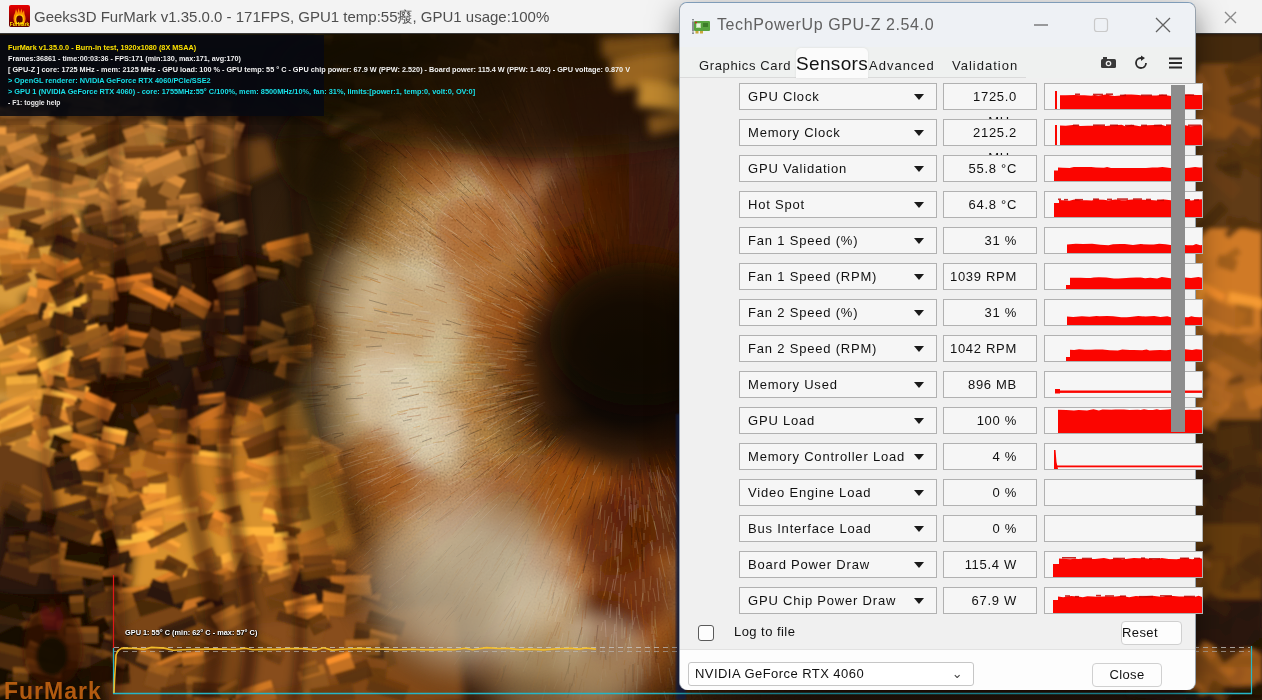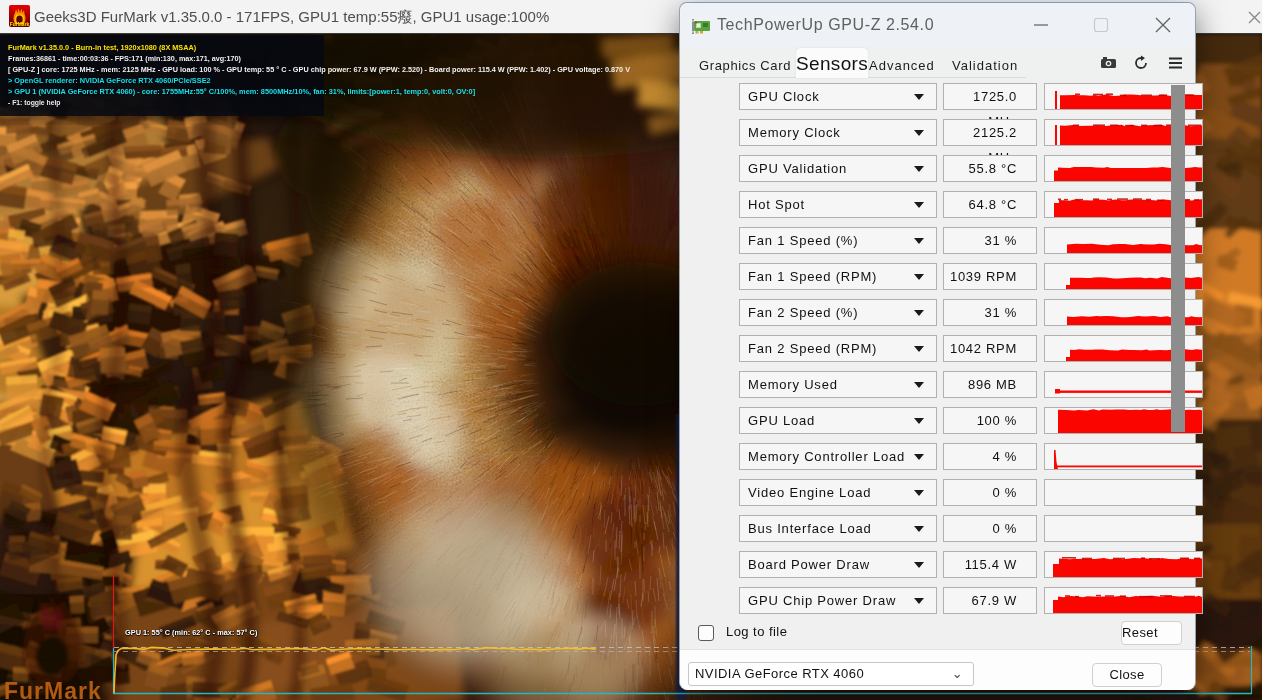--- a/index.html
+++ b/index.html
@@ -1,15 +1,15 @@
 <!DOCTYPE html>
 <html><head><meta charset="utf-8"><style>
 * { margin:0; padding:0; box-sizing:border-box; }
 body { width:1262px; height:700px; overflow:hidden; font-family:"Liberation Sans",sans-serif; background:#1a0e04; position:relative; }
-#fmbar { position:absolute; left:0; top:0; width:1262px; height:34px; background:#f3f3f3; border-bottom:1px solid #3a3a3a;text-align:right; }
+#fmbar { position:absolute; left:0; top:0; width:1262px; height:34px; background:#f3f3f3; border-bottom:1px solid #3a3a3a; }
 #fmbar .ttl { position:absolute; left:34px; top:8px; font-size:15px; color:#4e4e4e; white-space:nowrap; letter-spacing:0; }
 #fmicon { position:absolute; left:9px; top:5px; width:21px; height:22px; border-radius:2px; background:linear-gradient(#e80000,#5a0000); overflow:hidden; }
 #fmX { position:absolute; left:1216px; top:1px; width:46px; height:32px; }
 #scene { position:absolute; left:0; top:34px; width:1262px; height:666px; }
 #ovl { position:absolute; left:0; top:1px; width:324px; height:81px; background:rgba(6,8,18,0.85); }
 .oln { position:absolute; left:8px; white-space:nowrap; font-size:8px; font-weight:bold; letter-spacing:0; transform-origin:0 0; }
 #gwin { position:absolute; left:679px; top:2px; width:517px; height:688px; background:#f0f0f0; border:1px solid #98a2ac; border-top:1px solid #7f9cb8; border-radius:8px; box-shadow:0 10px 30px rgba(0,0,0,0.5); }
 #gtitle { position:absolute; left:0; top:0; width:100%; height:44px; background:#eef1f5; border-radius:8px 8px 0 0; }
 #gtitle .txt { position:absolute; left:37px; top:13px; font-size:16px; color:#606060; letter-spacing:0.6px; white-space:nowrap; }
 .capbtn { position:absolute; top:0; width:44px; height:44px; }
@@ -19,21 +19,21 @@
 .ticon { position:absolute; top:9px; }
 .srow { position:absolute; left:0; width:100%; height:27px;margin-left:43px; }
 .lbox { position:absolute; left:16px; top:0; width:198px; height:27px; background:#f6f6f6; border:1px solid #b1b1b1; font-size:13px; letter-spacing:0.8px; color:#111; line-height:25px; padding-left:8px; }
 .lbox .arr { position:absolute; right:12px; top:10px; width:0; height:0; border-left:5.5px solid transparent; border-right:5.5px solid transparent; border-top:6.5px solid #1a1a1a; }
 .vbox { position:absolute; left:220px; top:0; width:94px; height:27px; background:#f6f6f6; border:1px solid #b1b1b1; font-size:13px; letter-spacing:0.7px; color:#111; line-height:25px; text-align:right; padding-right:19px; }
 .gbox { position:absolute; left:321px; top:0; width:159px; height:27px; background:#f6f6f6; border:1px solid #b1b1b1; }
 .gbox svg { display:block; }
 #sbar { position:absolute; left:491px; top:82px; width:14px; height:347px; background:#8d8d8d; }
 #logrow { position:absolute; left:0; top:618px; width:100%; height:30px; }
 #chk { position:absolute; left:18px; top:4px; width:16px; height:16px; border:1.6px solid #5a5a5a; border-radius:3px; background:#fdfdfd; }
-#loglbl { position:absolute; left:46px; top:3px; font-size:13px; letter-spacing:0.45px; color:#111; }
+#loglbl { position:absolute; left:54px; top:3px; font-size:13px; letter-spacing:0.45px; color:#111; }
 #resetbtn { position:absolute; left:441px; top:0px; width:61px; height:24px; background:#fdfdfd; border:1px solid #d0d0d0; border-radius:4px; font-size:13px; letter-spacing:0.4px; text-align:left; line-height:22px; color:#111; }
 #gbottom { position:absolute; left:0; top:646px; width:515px; height:41px; background:#fdfdfd; border-top:1px solid #e2e2e2; border-radius:0 0 8px 8px; }
 #combo { position:absolute; left:8px; top:12px; width:286px; height:24px; background:#fff; border:1px solid #c6c6c6; border-radius:3px; font-size:13px; letter-spacing:0.45px; color:#111; line-height:22px; padding-left:6px; }
 #combo .chev { position:absolute; right:10px; top:0px; color:#444; font-size:13px; }
 #closebtn { position:absolute; left:412px; top:13px; width:70px; height:24px; background:#fdfdfd; border:1px solid #d0d0d0; border-radius:4px; font-size:13px; letter-spacing:0.4px; text-align:center; line-height:22px; color:#111; }
 </style></head>
 <body>
 <div id="scene">
 <svg width="1262" height="666" viewBox="0 0 1262 666">
 <defs>

